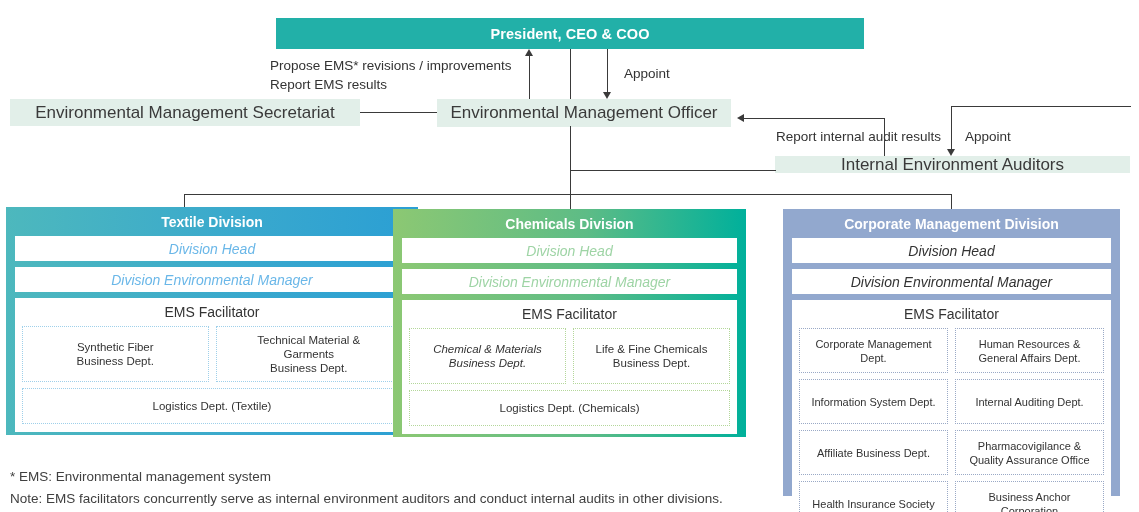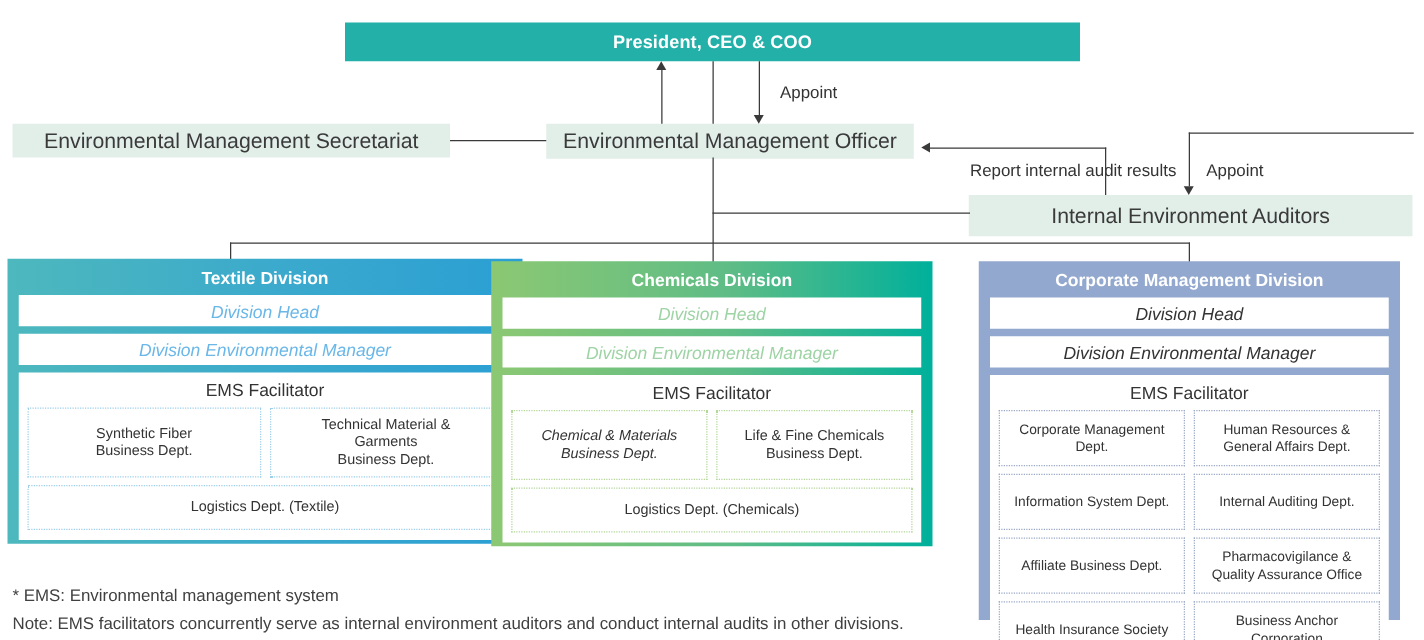--- a/index.html
+++ b/index.html
@@ -29,21 +29,21 @@
     letter-spacing:.1px;
   }
   .bar-mint{
     background:#e2efe9;
     color:#3a3a3a;
     font-size:17px;
     display:flex;align-items:center;justify-content:center;
   }
   .bar-secretariat{left:10px;top:99px;width:350px;height:27px;}
   .bar-officer{left:437px;top:99px;width:294px;height:28px;}
-  .bar-auditors{left:775px;top:156px;width:355px;height:33px;}
+  .bar-auditors{left:775px;top:156px;width:355px;height:17px;}
 
   
   .note{
     font-size:13.5px;color:#333333;line-height:19px;white-space:pre;
   }
   .note-propose{left:270px;top:56px;}
   .note-appoint-top{left:624px;top:64px;}
   .note-report-audit{left:776px;top:127px;}
   .note-appoint-right{left:965px;top:127px;}
 
@@ -149,20 +149,22 @@
   </div>
 
   <div class="abs bar-mint bar-officer">
     <span>Environmental Management Officer</span>
   </div>
 
   <div class="abs bar-mint bar-auditors">
     <span>Internal Environment Auditors</span>
   </div>
 
+  <div class="abs note note-propose" style="white-space: pre-line;">Propose EMS* revisions / improvements
+Report EMS results</div>
   <div class="abs note note-appoint-top">Appoint</div>
   <div class="abs note note-report-audit">Report internal audit results</div>
   <div class="abs note note-appoint-right">Appoint</div>
 
   <div class="ln vl" style="left:529px;top:56px;height:43px;"></div>
   <div class="arrow arrow-up" style="left:525px;top:49px;"></div>
 
   <div class="ln vl" style="left:570px;top:49px;height:50px;"></div>
 
   <div class="ln vl" style="left:607px;top:49px;height:43px;"></div>

